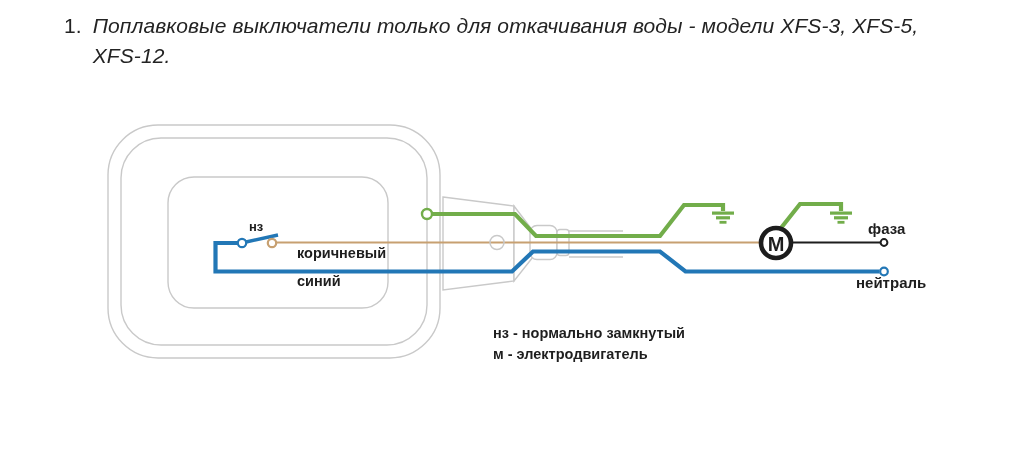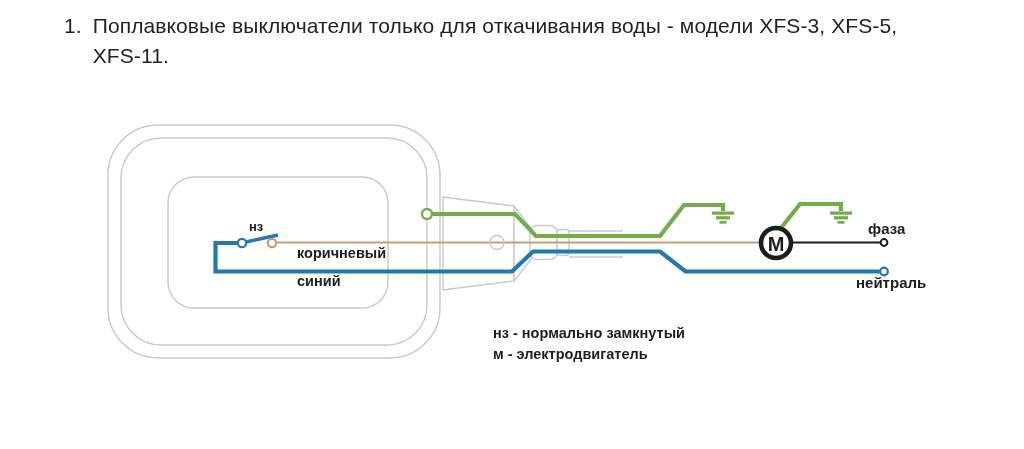--- a/index.html
+++ b/index.html
@@ -7,21 +7,21 @@
   body { width: 1024px; height: 449px; font-family: "Liberation Sans", sans-serif; }
   .page { position: relative; width: 1024px; height: 449px; background: #ffffff; overflow: hidden; }
 
   .title-block {
     position: absolute; left: 64px; top: 11px;
     display: flex; align-items: flex-start;
     color: #232323; font-size: 21px; line-height: 30px; font-weight: 400;
     letter-spacing: 0.1px;
   }
   .title-number { margin-right: 11px; white-space: nowrap; }
-  .title-lines { white-space: nowrap; }
+  .title-lines { white-space: nowrap; font-style: italic; }
 
   svg.diagram { position: absolute; left: 0; top: 0; }
 
   .outline { fill: none; stroke: #c9c9c9; stroke-width: 1.4; }
   .cone    { fill: #ffffff; stroke: #c9c9c9; stroke-width: 1.4; }
   .thinline{ fill: none; stroke: #c9c9c9; stroke-width: 1.3; }
 
   text { fill: #1e1e1e; }
   .lbl       { font-family: "Liberation Sans", sans-serif; font-weight: 700; font-size: 14.5px; }
   .lbl-small { font-family: "Liberation Sans", sans-serif; font-weight: 700; font-size: 13px; }
@@ -31,21 +31,21 @@
 </style>
 </head>
 <body>
 
 <div class="page">
 
   <div class="title-block">
     <div class="title-number">1.</div>
     <div class="title-lines">
       <div>Поплавковые выключатели только для откачивания воды - модели XFS-3, XFS-5,</div>
-      <div>XFS-11.</div>
+      <div>XFS-12.</div>
     </div>
   </div>
 
   <svg class="diagram" width="1024" height="449" viewBox="0 0 1024 449">
 
     <g>
       <rect class="outline" x="108" y="125" width="332" height="233" rx="50"></rect>
       <rect class="outline" x="121" y="138" width="306" height="207" rx="40"></rect>
       <rect class="outline" x="168" y="177" width="220" height="131" rx="26"></rect>
     </g>

